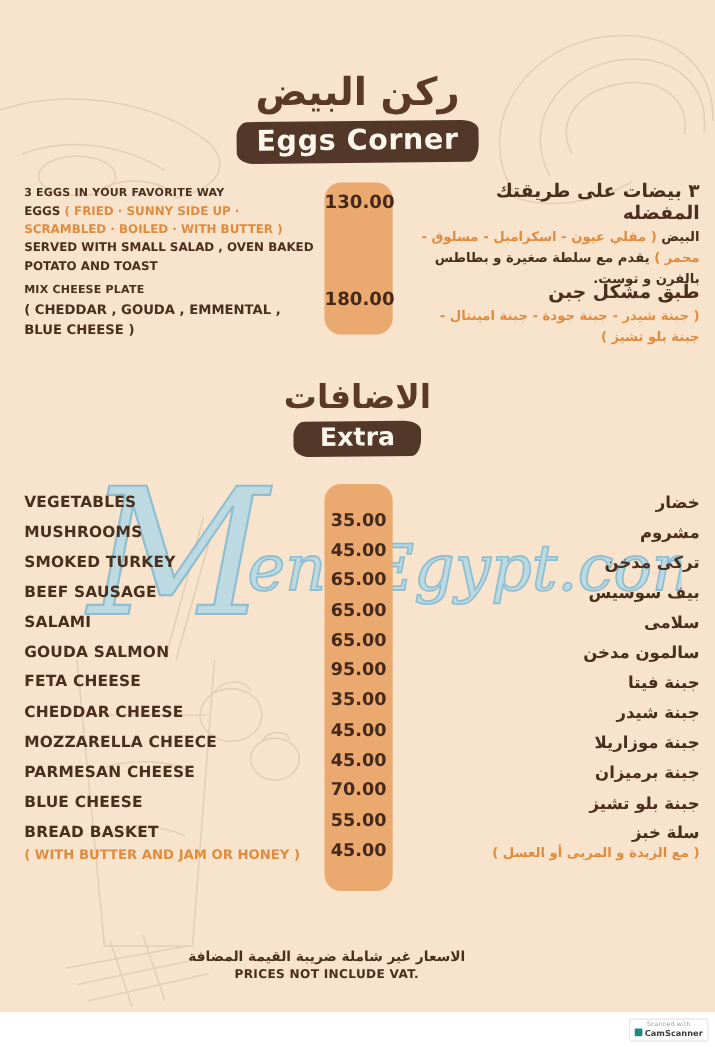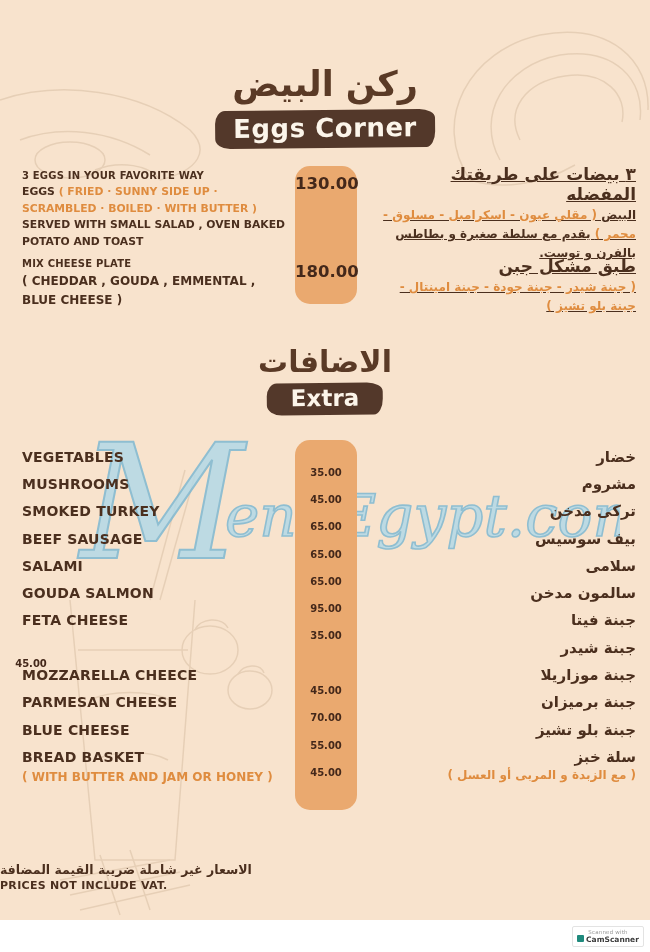--- a/index.html
+++ b/index.html
@@ -23,37 +23,37 @@
 
   
   .price-panel{position:absolute;left:295px;width:62px;background:#eaa96f;border-radius:15px;}
   #price-panel-eggs{top:166px;height:138px;}
   #price-panel-extra{top:440px;height:370px;}
 
   
   .item-en{position:absolute;left:22px;width:266px;color:#4b2f1e;}
   .item-en .t{font-size:10px;font-weight:bold;letter-spacing:0.2px;}
   .item-en .s{font-size:10.8px;font-weight:bold;line-height:1.55;margin-top:3px;color:#4b2f1e;}
-  .item-ar{position:absolute;right:14px;width:258px;color:#4b2f1e;text-align:right;direction:rtl;text-decoration:underline;}
+  .item-ar{position:absolute;right:14px;width:258px;color:#4b2f1e;text-align:right;direction:rtl;}
   .item-ar .t{font-size:17px;font-weight:bold;}
   .item-ar .s{font-size:12px;font-weight:bold;line-height:1.6;margin-top:2px;}
   .hl{color:#df8c3f;}
   .price{position:absolute;left:295px;width:47px;text-align:center;font-size:16.5px;font-weight:bold;color:#44281a;}
 
   
   #extra-list{position:absolute;left:0;top:443px;width:650px;}
   .xrow{height:27.3px;display:flex;align-items:center;}
   .xrow .en{width:273px;padding-left:22px;font-size:14px;font-weight:bold;color:#4b2f1e;letter-spacing:0.2px;}
-  .xrow .pr{width:62px;text-align:center;font-size:10px;font-weight:bold;color:#44281a;margin-top:31px;}
+  .xrow .pr{width:62px;text-align:center;font-size:16px;font-weight:bold;color:#44281a;margin-top:31px;}
   .xrow .ar{flex:1;text-align:right;padding-right:14px;font-size:15px;font-weight:bold;color:#4b2f1e;direction:rtl;}
   #extra-note-en{position:absolute;left:22px;top:770px;font-size:12px;font-weight:bold;color:#df8c3f;}
   #extra-note-ar{position:absolute;right:14px;top:768px;font-size:12px;font-weight:bold;color:#df8c3f;direction:rtl;}
 
   
-  #footer{position:absolute;left:0;top:862px;width:594px;text-align:left;color:#4b2f1e;}
+  #footer{position:absolute;left:0;top:862px;width:594px;text-align:center;color:#4b2f1e;}
   #footer .ar{font-size:12.5px;font-weight:bold;direction:rtl;}
   #footer .en{font-size:11px;font-weight:bold;margin-top:2px;letter-spacing:0.3px;}
 
   
   #scan-badge{position:absolute;right:6px;top:926px;width:66px;text-align:center;background:#ffffff;
               border:1px solid #e3e3e3;border-radius:2px;padding:2px 2px;}
   #scan-badge .l1{font-size:5.5px;color:#9a9a9a;letter-spacing:0.2px;}
   #scan-badge .l2{font-size:7.5px;font-weight:bold;color:#3c3c3c;display:flex;align-items:flex-start;justify-content:center;gap:2px;}
   #scan-badge .sq{display:inline-block;width:7px;height:7px;background:#1f8a7d;border-radius:1px;}
 </style>
@@ -157,20 +157,21 @@
         <div class="en">GOUDA SALMON</div>
         <div class="pr">95.00</div>
         <div class="ar">سالمون مدخن</div>
       </div>
     <div class="xrow">
         <div class="en">FETA CHEESE</div>
         <div class="pr">35.00</div>
         <div class="ar">جبنة فيتا</div>
       </div>
     <div class="xrow">
+        <div class="en">CHEDDAR CHEESE</div>
         <div class="pr">45.00</div>
         <div class="ar">جبنة شيدر</div>
       </div>
     <div class="xrow">
         <div class="en">MOZZARELLA CHEECE</div>
         <div class="pr">45.00</div>
         <div class="ar">جبنة موزاريلا</div>
       </div>
     <div class="xrow">
         <div class="en">PARMESAN CHEESE</div>

